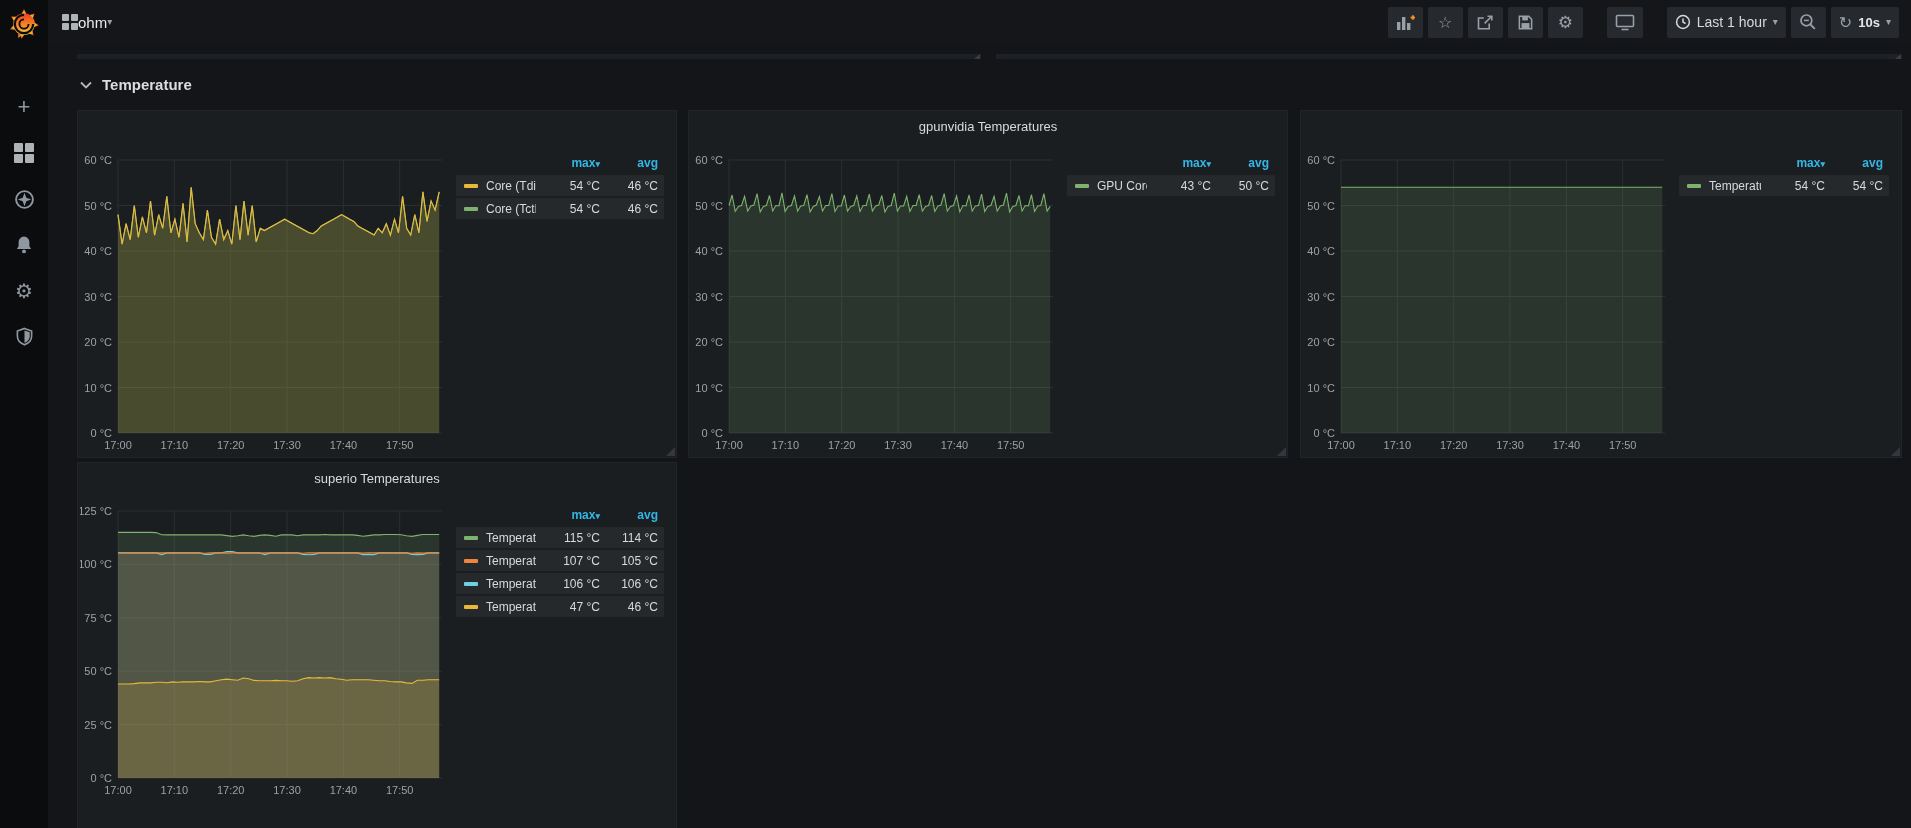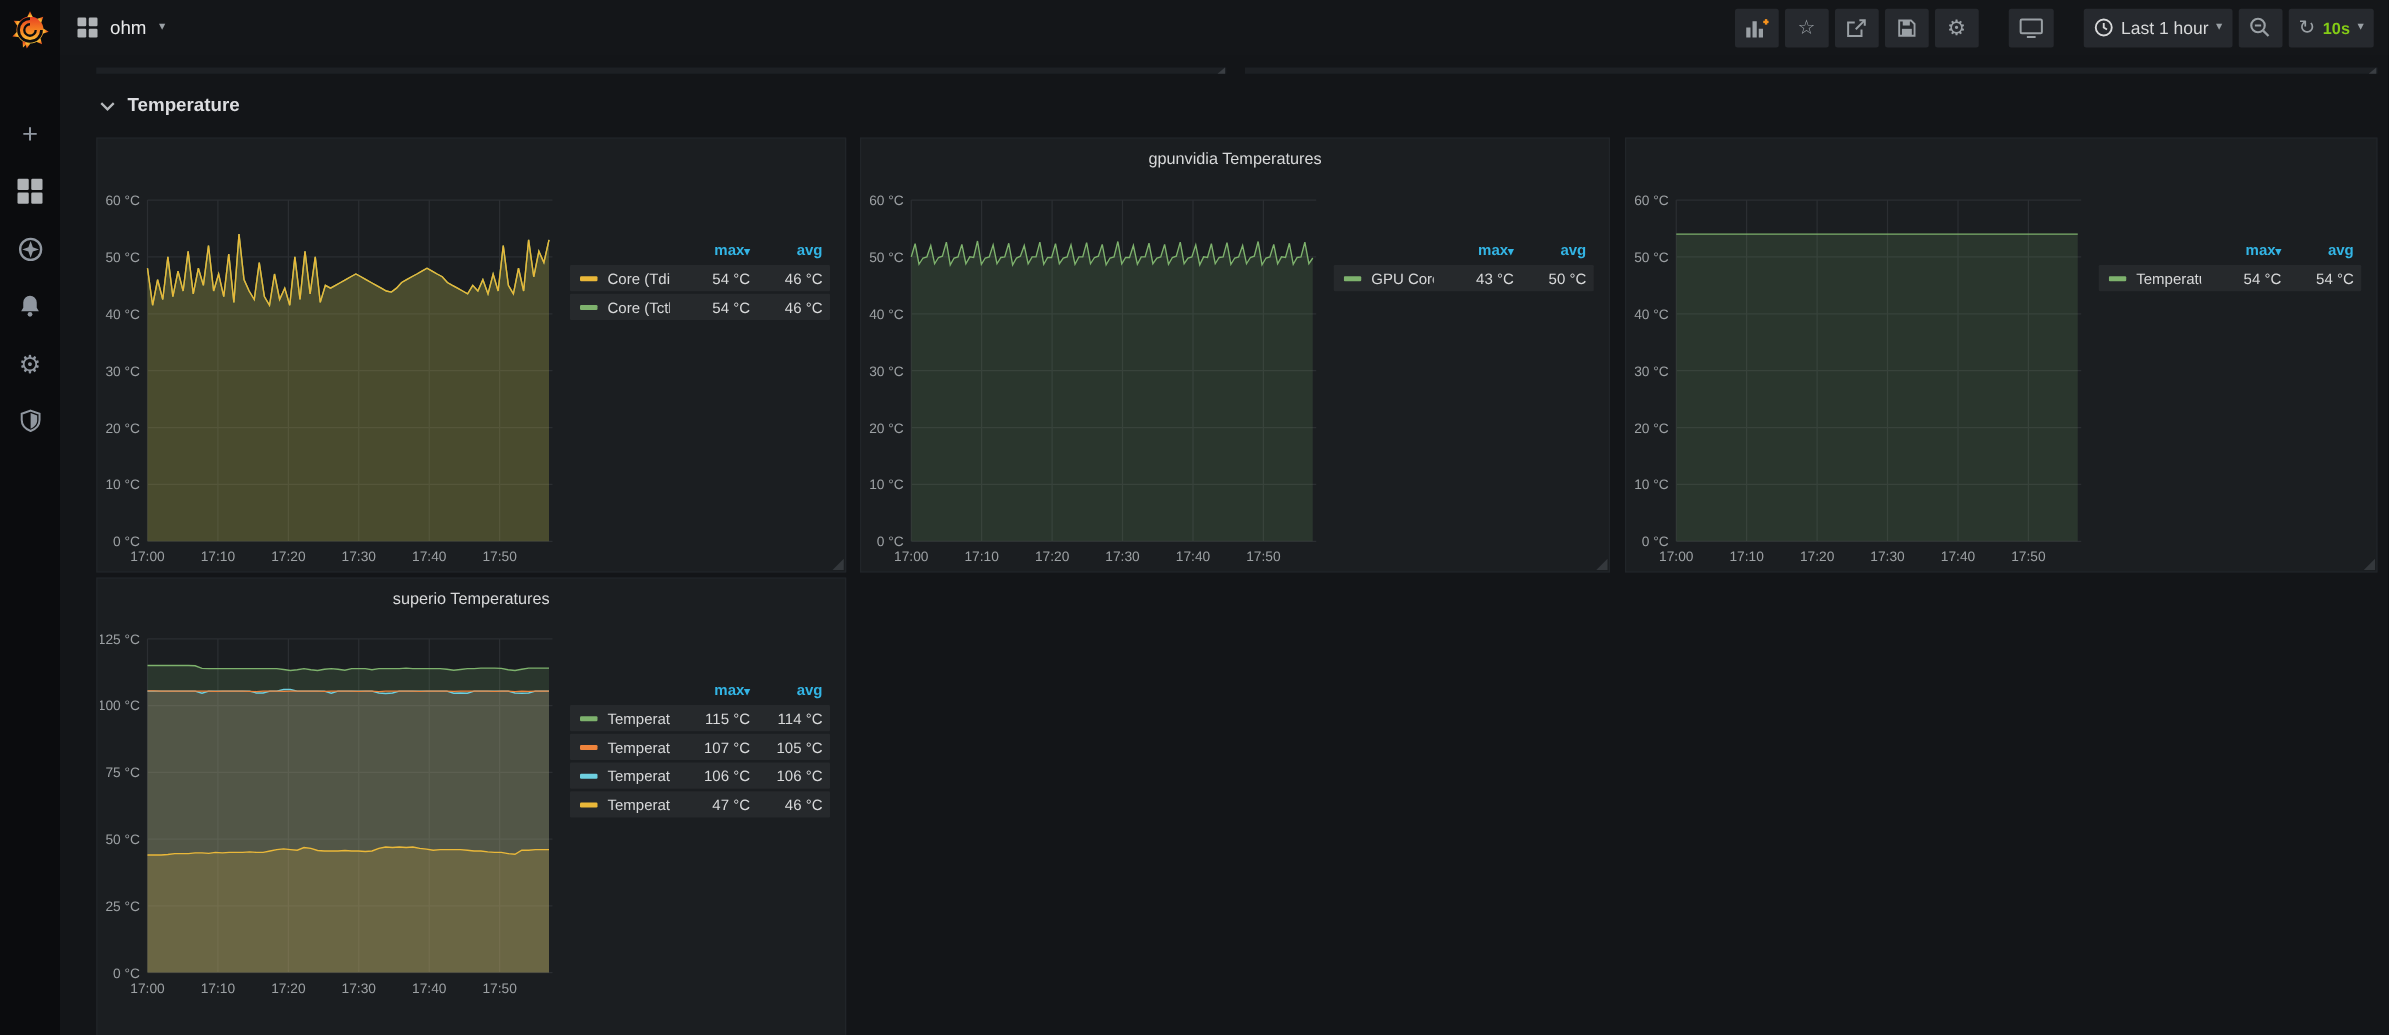--- a/index.html
+++ b/index.html
@@ -10,21 +10,21 @@
   
   #sidebar { position:absolute; left:0; top:0; width:48px; height:828px; background:#0b0c0e; z-index:5; }
   .logo { position:absolute; left:4px; top:4px; width:40px; height:40px; }
   .side-icons { position:absolute; left:0; top:96px; width:48px; display:flex; flex-direction:column; align-items:center; gap:24px; }
   .side-icon { width:22px; height:22px; display:flex; align-items:center; justify-content:center; color:#9097a0; }
   .side-icon svg { display:block; }
   .plus-glyph { font-size:22px; line-height:20px; color:#9097a0; font-weight:400; }
 
   
   #navbar { position:absolute; left:48px; top:0; right:0; height:44px; background:#141619; display:flex; align-items:center; }
-  .nav-left { display:flex; align-items:center; gap:10px; margin-left:14px; }
+  .nav-left { display:flex; align-items:center; gap:0; margin-left:14px; }
   .grid-icon { display:grid; grid-template-columns:7px 7px; grid-template-rows:7px 7px; gap:2px; }
   .grid-icon i { background:#b0b3b6; border-radius:1px; }
   .dash-title { color:#e9eaeb; font-size:15px; font-weight:500; }
   .caret { color:#9aa0a5; font-size:10px; line-height:1; }
   .nav-right { margin-left:auto; display:flex; align-items:center; gap:5px; margin-right:12px; }
   .nav-btn { height:31px; min-width:35px; padding:0 8px; background:#26292e; border-radius:2px;
              display:flex; align-items:center; justify-content:center; gap:6px; color:#9aa0a5; }
   .nav-btn svg { display:block; }
   .nav-gap { width:14px; }
   .star-glyph { font-size:16px; color:#9aa0a5; }
@@ -43,21 +43,21 @@
   .chart { position:absolute; left:2px; }
   .chart-a { top:41px; width:368px; height:303px; }
   .chart-b { top:40px; width:368px; height:297px; }
   .grid-line { stroke:#2b2e32; stroke-width:1; }
   .ytick { fill:#9da1a4; font-size:11px; text-anchor:end; font-family:"Liberation Sans",sans-serif; }
   .xtick { fill:#9da1a4; font-size:11px; text-anchor:middle; font-family:"Liberation Sans",sans-serif; }
 
   .legend { position:absolute; left:378px; right:12px; top:44px; font-size:12px; }
   .lg-row { display:grid; grid-template-columns:1fr 64px 58px; align-items:center; height:21px; margin-bottom:2px;
             background:rgba(255,255,255,0.05); border-radius:1px; padding:0 6px 0 8px; color:#d8d9da; }
-  .lg-head { background:transparent; height:16px; margin-bottom:4px;margin-top:37px; }
+  .lg-head { background:transparent; height:16px; margin-bottom:4px; }
   .lg-head span { color:#33b5e5; font-weight:700; text-align:right; }
   .lg-label { display:flex; align-items:center; gap:8px; white-space:nowrap; overflow:hidden; }
   .lg-dash { width:14px; height:4px; border-radius:1px; flex:none; }
   .lg-val { text-align:right;padding-left:16px; }
   .sort-caret { font-size:9px; }
 
   .grip { position:absolute; right:1px; bottom:1px; width:0; height:0;
           border-left:9px solid transparent; border-bottom:9px solid #34383c; }
   .grip-s { position:absolute; right:1px; bottom:0; width:0; height:0;
           border-left:6px solid transparent; border-bottom:5px solid #3a3e43; }
@@ -187,21 +187,21 @@
       </div>
       <div class="nav-btn">
         <svg width="18" height="18" viewBox="0 0 18 18">
           <circle cx="7.4" cy="7.4" r="5.4" fill="none" stroke="#9aa0a5" stroke-width="1.7"></circle>
           <path d="M11.5 11.5l4.3 4.3" stroke="#9aa0a5" stroke-width="1.8"></path>
           <path d="M4.9 7.4h5" stroke="#9aa0a5" stroke-width="1.5"></path>
         </svg>
       </div>
       <div class="nav-btn">
         <span class="refresh-glyph">↻</span>
-        <span class="interval-label" style="color: #84cc16;">10s</span>
+        <span class="interval-label" style="color: #e5e5e5;">10s</span>
         <span class="caret">▾</span>
       </div>
     </div>
   </header>
 
   <div class="sliver" style="left:77px;width:904px;">
       <span class="grip-s"></span>
     </div>
   <div class="sliver" style="left:996px;width:906px;">
       <span class="grip-s"></span>

